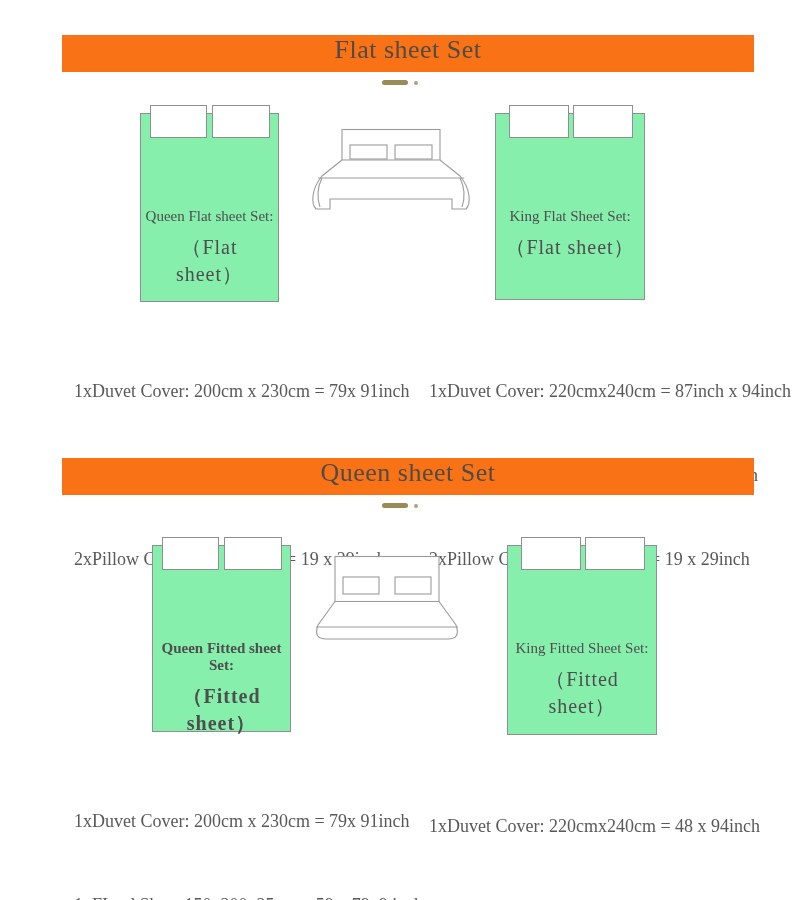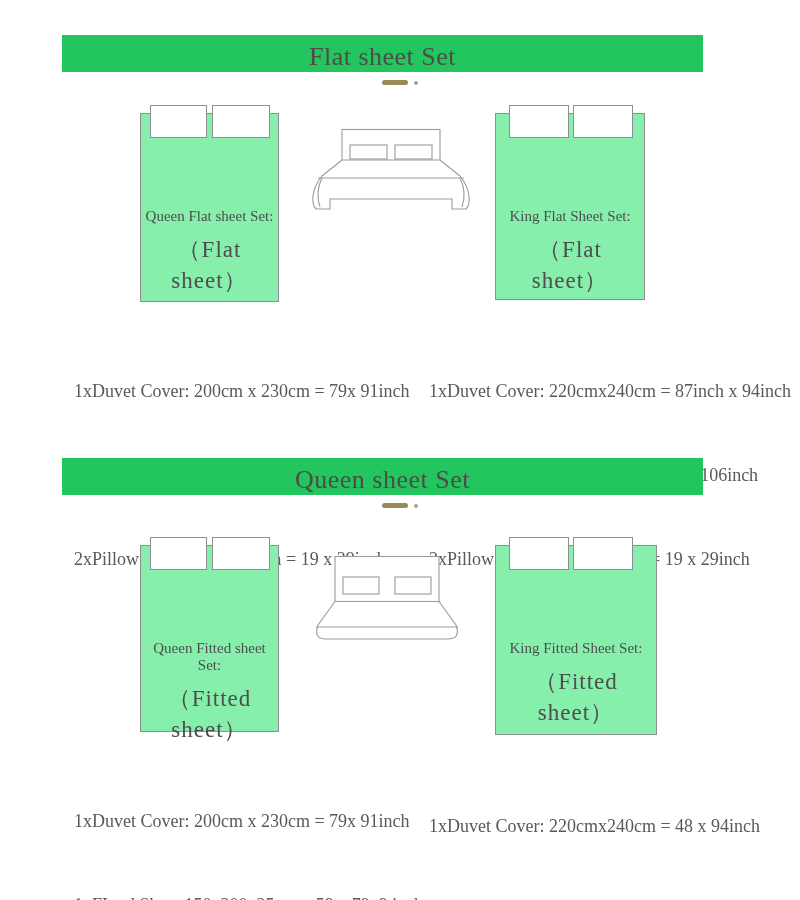--- a/index.html
+++ b/index.html
@@ -4,49 +4,49 @@
 <style>
   html,body { margin:0; padding:0; }
   body {
     width:800px; height:900px; background:#ffffff; position:relative;
     overflow:hidden; font-family:"Liberation Serif", serif;
   }
   .set-section { position:absolute; left:0; width:800px; height:423px; }
   .s1 { top:0; } .s2 { top:423px; }
 
   .band {
-    position:absolute; left:62px; top:35px; width:641px; height:37px;
-    background:#22c55e; display:flex; align-items:flex-end; justify-content:center;
+    position:absolute; left:62px; top:35px; width:692px; height:37px;
+    background:#f97316; display:flex; align-items:flex-start; justify-content:center;
   }
   .title {
     margin:0; font-size:26px; font-weight:400; color:#4f4b46;
     letter-spacing:0.5px; font-family:"Liberation Serif", serif;
   }
   .divider {
     position:absolute; left:0; top:80px; width:100%;
     display:flex; justify-content:center; align-items:center; gap:6px;
   }
   .divider .dash { width:26px; height:5px; border-radius:3px; background:#9a8a57; }
   .divider .dot  { width:4px; height:4px; border-radius:50%; background:#b4a276; }
 
   .sheet { position:absolute; border:1px solid #8f8f8f; background:#86efac; }
   .s1 .sheet-left  { left:140px; top:113px; width:137px; height:187px; }
   .s1 .sheet-right { left:495px; top:113px; width:148px; height:185px; }
-  .s2 .sheet-left  { left:140px; top:122px; width:137px; height:185px; }
-  .s2 .sheet-right { left:495px; top:122px; width:148px; height:188px;padding-left:12px; }
+  .s2 .sheet-left  { left:152px; top:122px; width:137px; height:185px;font-weight:bold; }
+  .s2 .sheet-right { left:507px; top:122px; width:148px; height:188px; }
 
   .pillow { position:absolute; top:-9px; height:31px; border:1px solid #8f8f8f; background:#ffffff; }
   .sheet-left  .pillow.p1 { left:9px;  width:55px; }
   .sheet-left  .pillow.p2 { left:71px; width:56px; }
   .sheet-right .pillow.p1 { left:13px; width:58px; }
   .sheet-right .pillow.p2 { left:77px; width:58px; }
 
   .sheet-label { position:absolute; left:0; right:0; top:94px; text-align:center; color:#4e4e4e; }
   .sheet-label .name { font-size:15px; margin:0 0 9px 0; }
-  .sheet-label .type { font-size:23px; margin:4px; letter-spacing:1px; }
+  .sheet-label .type { font-size:20px; margin:4px; letter-spacing:1px; }
 
   .bed-icon { position:absolute; }
   .s1 .bed-icon { left:308px; top:128px; }
   .s2 .bed-icon { left:308px; top:132px; }
   .bed-icon svg { display:block; }
   .bed-icon rect, .bed-icon path, .bed-icon line {
     fill:#ffffff; stroke:#9b9b9b; stroke-width:1.1;
   }
   .bed-icon .noline { fill:none; }
 

